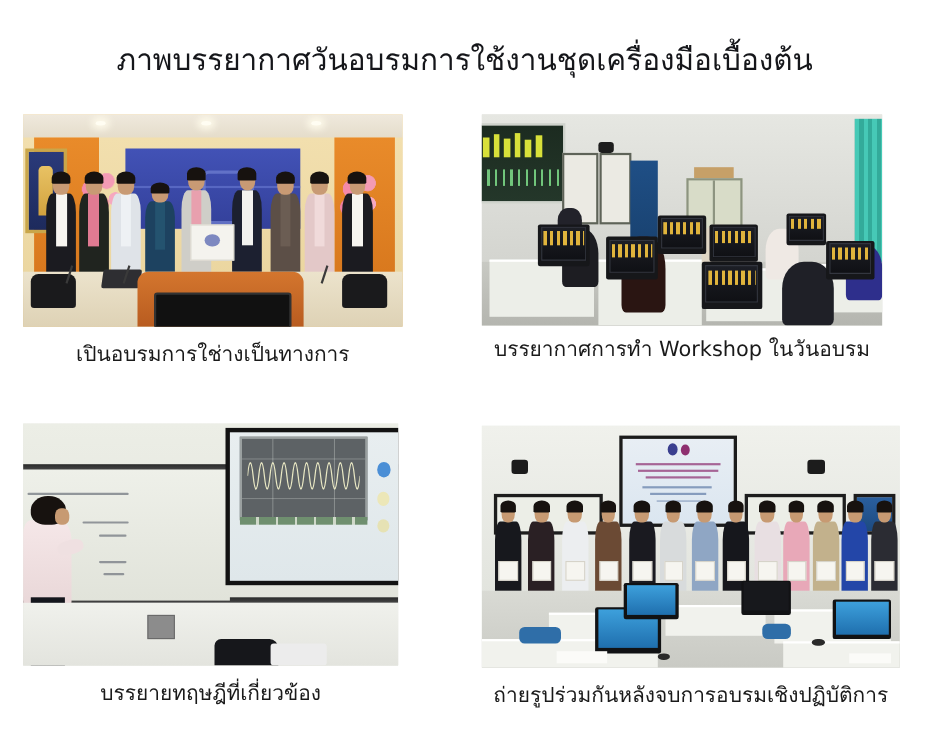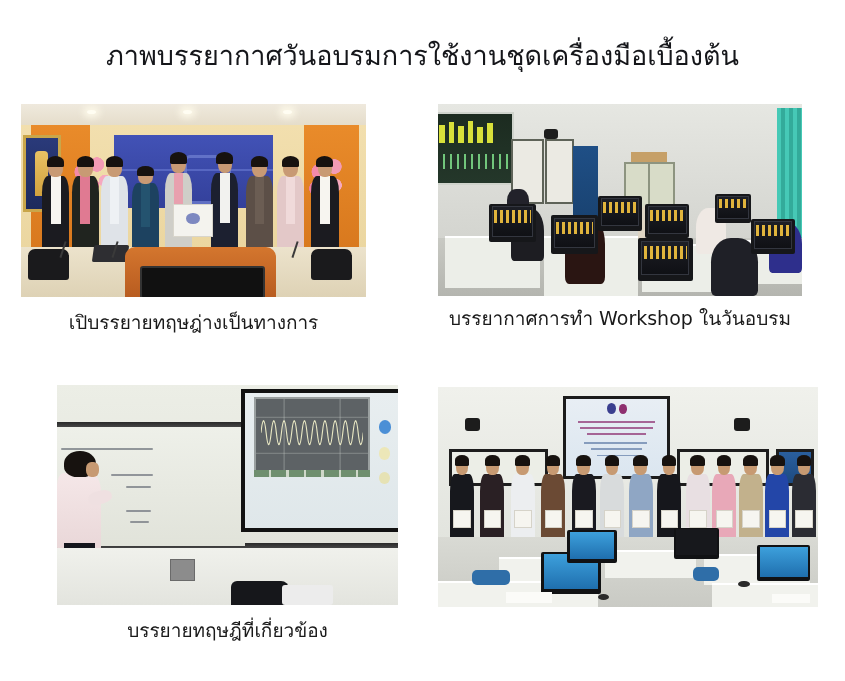--- a/index.html
+++ b/index.html
@@ -304,21 +304,21 @@
         <div class="chair" style="left:2%"></div>
         <div class="chair" style="left:84%"></div>
         <div class="mic" style="left:12%"></div>
         <div class="mic" style="left:27%"></div>
         <div class="mic" style="left:79%"></div>
         <div class="podium">
           <div class="inset"></div>
         </div>
       </div>
     </div>
-    <div class="caption" style="top:205px;">เปิบรรยายทฤษฎ่างเป็นทางการ</div>
+    <div class="caption" style="top:205px;">เปินอบรมการใช่างเป็นทางการ</div>
   </div>
 
   <div class="cell" style="left:438px; top:104px; width:364px; height:240px;">
     <div class="photo p2" style="width:364px; height:192px;">
       <div class="scene">
         <div class="wall"></div>
         <div class="proj">
           <div class="sq" style="left:8%;  top:16%; width:7%;  height:26%;"></div>
           <div class="sq" style="left:20%; top:12%; width:7%;  height:30%;"></div>
           <div class="sq" style="left:32%; top:18%; width:7%;  height:24%;"></div>
@@ -368,21 +368,21 @@
             <div class="scr"></div>
           </div>
         <div class="monitor" style="left:86%; bottom:22%; width:12%; height:18%;">
             <div class="scr"></div>
           </div>
       </div>
     </div>
     <div class="caption" style="top:201px;">บรรยากาศการทำ Workshop ในวันอบรม</div>
   </div>
 
-  <div class="cell" style="left:21px; top:385px; width:341px; height:265px;margin-left:36px;">
+  <div class="cell" style="left:21px; top:385px; width:341px; height:265px;">
     <div class="photo p3" style="width:341px; height:220px;">
       <div class="scene">
         <div class="wall"></div>
         <div class="rail" style="top:17%"></div>
         <div class="rail" style="top:72%"></div>
         <div class="board">
           <div class="ink" style="left:4%;  top:18%; width:48%;"></div>
           <div class="ink" style="left:30%; top:40%; width:22%;"></div>
           <div class="ink" style="left:38%; top:50%; width:13%;"></div>
           <div class="ink" style="left:38%; top:70%; width:13%;"></div>
@@ -538,15 +538,16 @@
           </div>
         <div class="monitor" style="left:84%; bottom:12%; width:14%; height:16%;">
             <div class="scr"></div>
           </div>
         <div class="mouse" style="left:42%; bottom:3%;"></div>
         <div class="mouse" style="left:79%; bottom:9%;"></div>
         <div class="paper" style="left:18%; bottom:2%; width:12%; height:5%;"></div>
         <div class="paper" style="left:88%; bottom:2%; width:10%; height:4%;"></div>
       </div>
     </div>
+    <div class="caption" style="top:232px;">ถ่ายรูปร่วมกันหลังจบการอบรมเชิงปฏิบัติการ</div>
   </div>
 
 </div>
 
 </body></html>

